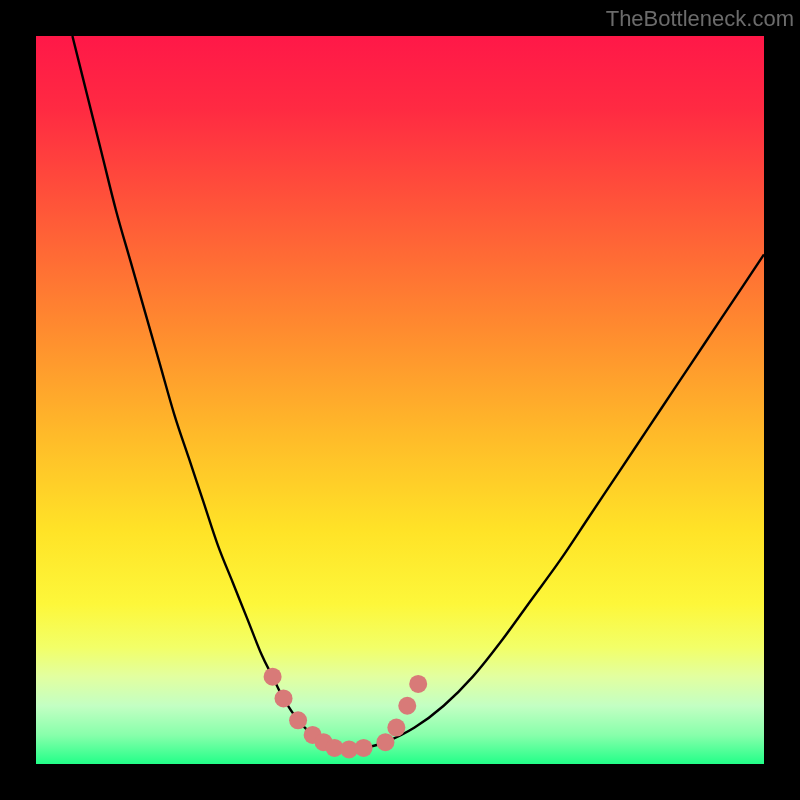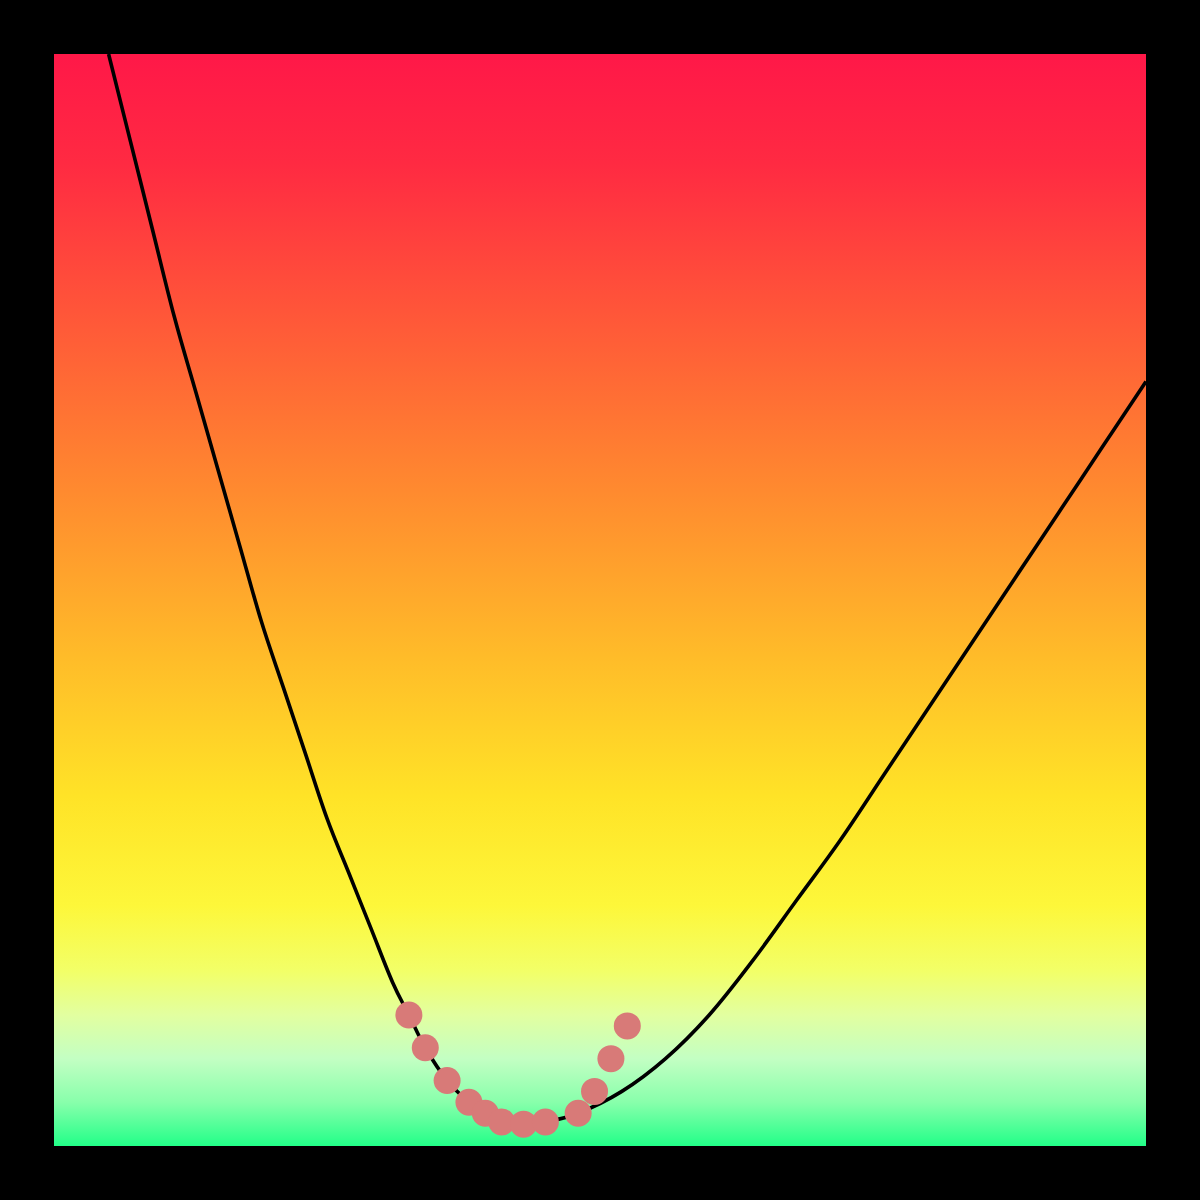--- a/index.html
+++ b/index.html
@@ -36,20 +36,21 @@
     letter-spacing: 0px;
   }
   svg {
     display: block;
   }
 </style>
 </head>
 <body>
 
 <div class="chart-outer">
+  <div class="watermark">TheBottleneck.com</div>
   <div class="chart-inner">
     <svg id="chart-svg" width="728" height="728" viewBox="0 0 728 728">
       <defs>
         <linearGradient id="bg-grad" x1="0" y1="0" x2="0" y2="1">
             <stop offset="0%" stop-color="#ff1848"></stop>
             <stop offset="10%" stop-color="#ff2a42"></stop>
             <stop offset="25%" stop-color="#ff5a38"></stop>
             <stop offset="40%" stop-color="#ff8a2f"></stop>
             <stop offset="55.00000000000001%" stop-color="#ffbb29"></stop>
             <stop offset="68%" stop-color="#ffe327"></stop>

